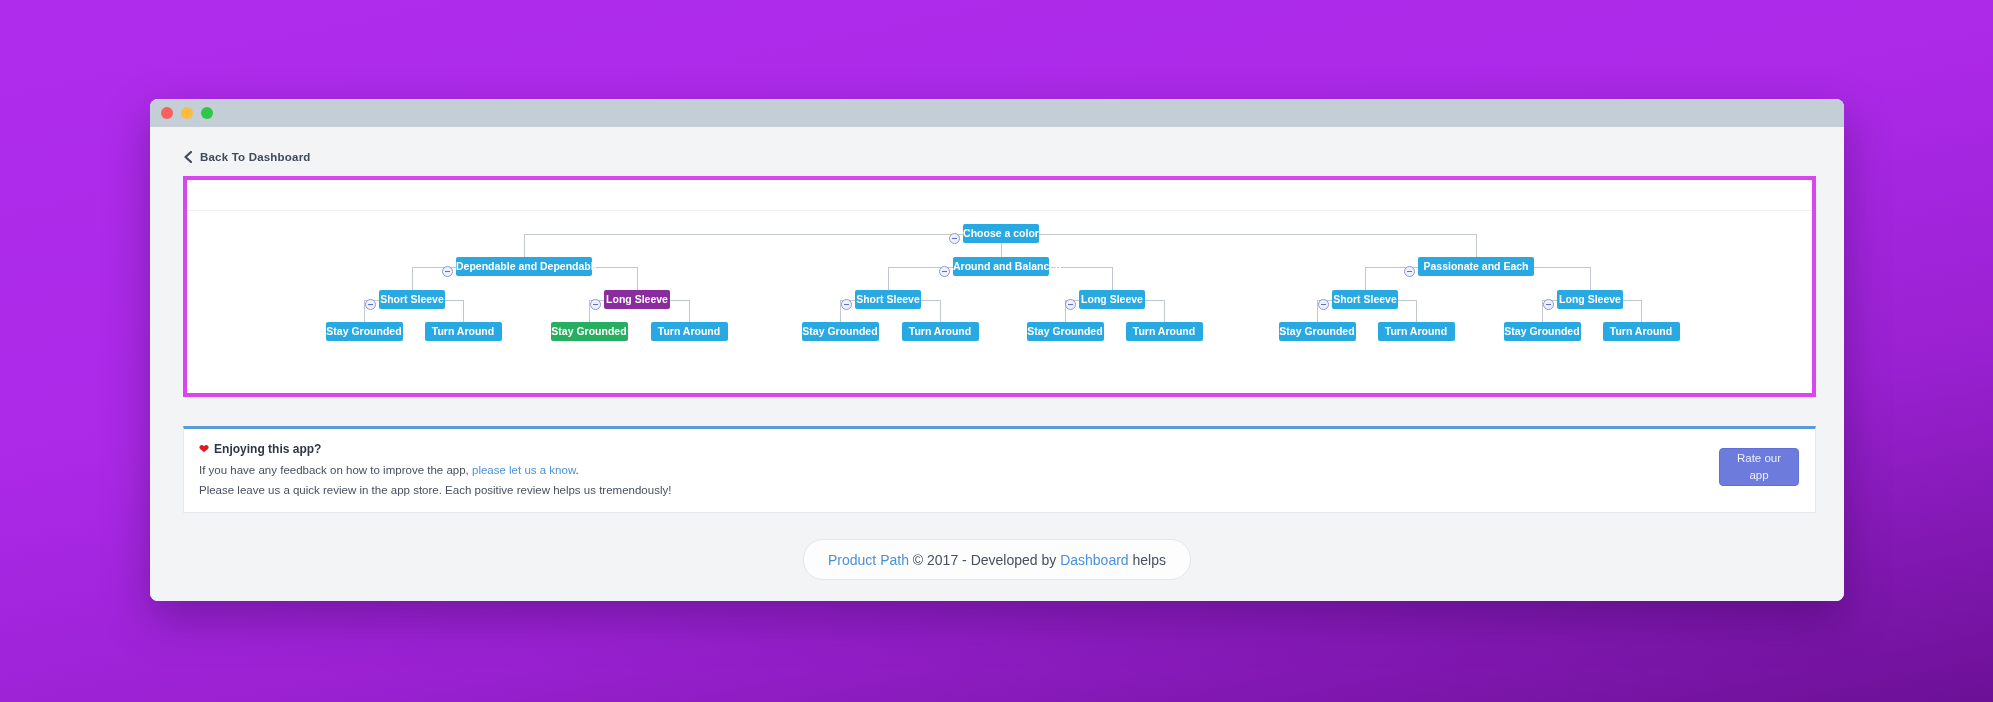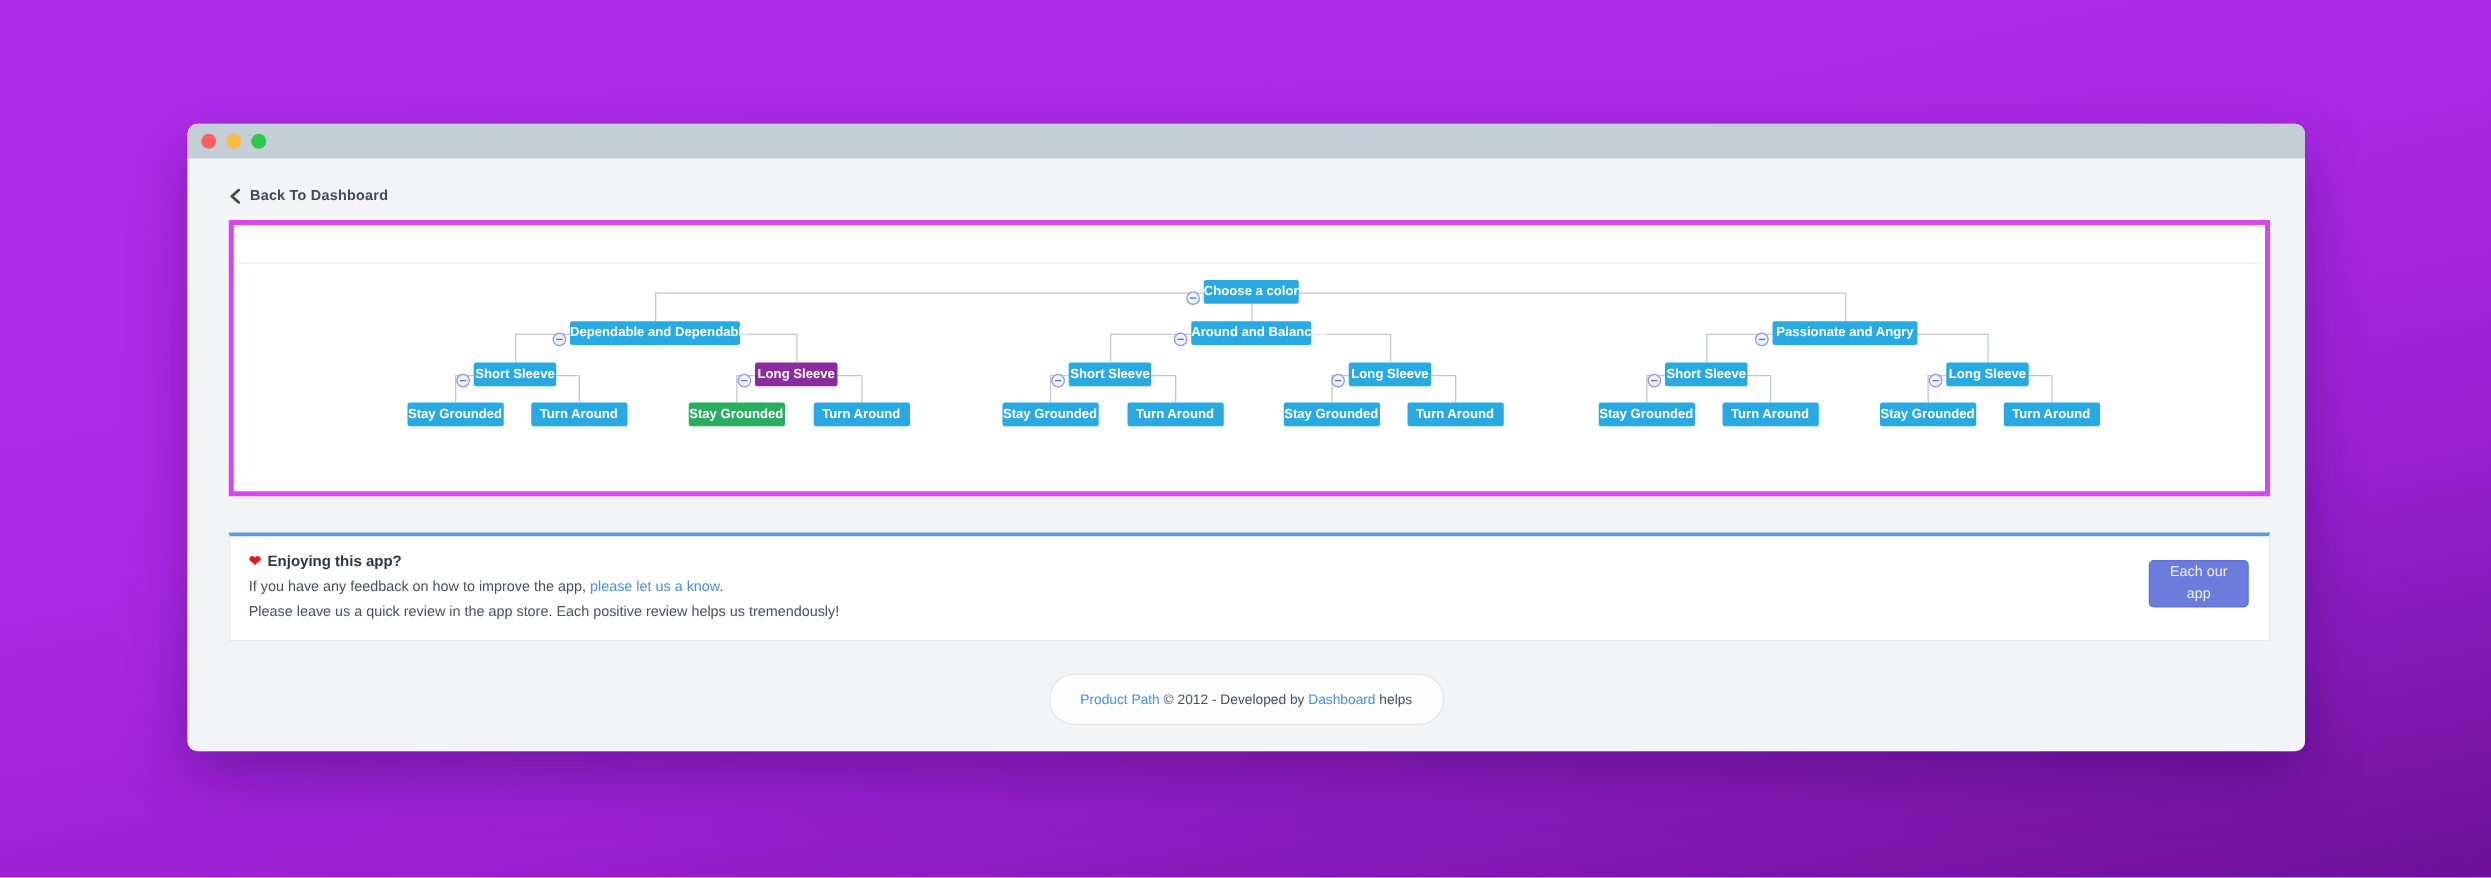--- a/index.html
+++ b/index.html
@@ -59,21 +59,21 @@
     position:absolute;left:1535px;top:19px;width:80px;height:38px;
     background:#6d7bdd;border:1px solid #6170d6;border-radius:4px;box-sizing:border-box;
     color:#eef0fb;font-size:11.5px;line-height:1.45;
     display:flex;align-items:center;justify-content:center;text-align:center;cursor:pointer;
     padding:0 10px;
   }
 
   .footer-pill{
     position:absolute;top:412px;left:50%;transform:translateX(-50%);
     height:39px;border:1px solid #e3e6ea;border-radius:20px;background:#fdfdfe;
-    display:flex;align-items:center;padding:0 24px;font-size:11px;color:#46505e;
+    display:flex;align-items:center;padding:0 24px;font-size:14px;color:#46505e;
     white-space:pre;
   }
 </style>
 </head>
 <body>
 
 <div class="window">
   <div class="titlebar">
     <div class="light red"></div>
     <div class="light yellow"></div>
@@ -91,21 +91,21 @@
 
     <div class="tree-card">
       <div class="tree-header"></div>
       <div class="tree-canvas">
           <div class="tnode" style="left: 776px; top: 13px; width: 76px; background: rgb(41, 169, 225);">Choose a color</div>
           <div class="collapse" style="left: 762px; top: 22px;"></div>
           <div class="tnode" style="left: 269px; top: 46px; width: 136px; background: rgb(41, 169, 225);">Dependable and Dependable</div>
           <div class="collapse" style="left: 255px; top: 55px;"></div>
           <div class="tnode" style="left: 766px; top: 46px; width: 96px; background: rgb(41, 169, 225);">Around and Balanced</div>
           <div class="collapse" style="left: 752px; top: 55px;"></div>
-          <div class="tnode" style="left: 1231px; top: 46px; width: 116px; background: rgb(41, 169, 225);">Passionate and Angry</div>
+          <div class="tnode" style="left: 1231px; top: 46px; width: 116px; background: rgb(41, 169, 225);">Passionate and Each</div>
           <div class="collapse" style="left: 1217px; top: 55px;"></div>
           <div class="tnode" style="left: 192px; top: 79px; width: 66px; background: rgb(41, 169, 225);">Short Sleeve</div>
           <div class="collapse" style="left: 178px; top: 88px;"></div>
           <div class="tnode" style="left: 417px; top: 79px; width: 66px; background: rgb(138, 43, 158);">Long Sleeve</div>
           <div class="collapse" style="left: 403px; top: 88px;"></div>
           <div class="tnode" style="left: 668px; top: 79px; width: 66px; background: rgb(41, 169, 225);">Short Sleeve</div>
           <div class="collapse" style="left: 654px; top: 88px;"></div>
           <div class="tnode" style="left: 892px; top: 79px; width: 66px; background: rgb(41, 169, 225);">Long Sleeve</div>
           <div class="collapse" style="left: 878px; top: 88px;"></div>
           <div class="tnode" style="left: 1145px; top: 79px; width: 66px; background: rgb(41, 169, 225);">Short Sleeve</div>
@@ -168,19 +168,19 @@
         </div>
     </div>
 
     <div class="review-card">
       <div class="review-title">
         <span class="heart">❤</span>
         <span>Enjoying this app?</span>
       </div>
       <div class="review-line"><span>If you have any feedback on how to improve the app, </span><span class="link">please let us a know</span><span>.</span></div>
       <div class="review-line">Please leave us a quick review in the app store. Each positive review helps us tremendously!</div>
-      <div class="rate-btn">Each our app</div>
+      <div class="rate-btn">Rate our app</div>
     </div>
 
-    <div class="footer-pill"><span class="link">Product Path</span><span> © 2012 - Developed by </span><span class="link">Dashboard</span><span> helps</span></div>
+    <div class="footer-pill"><span class="link">Product Path</span><span> © 2017 - Developed by </span><span class="link">Dashboard</span><span> helps</span></div>
 
   </div>
 </div>
 
 </body></html>

